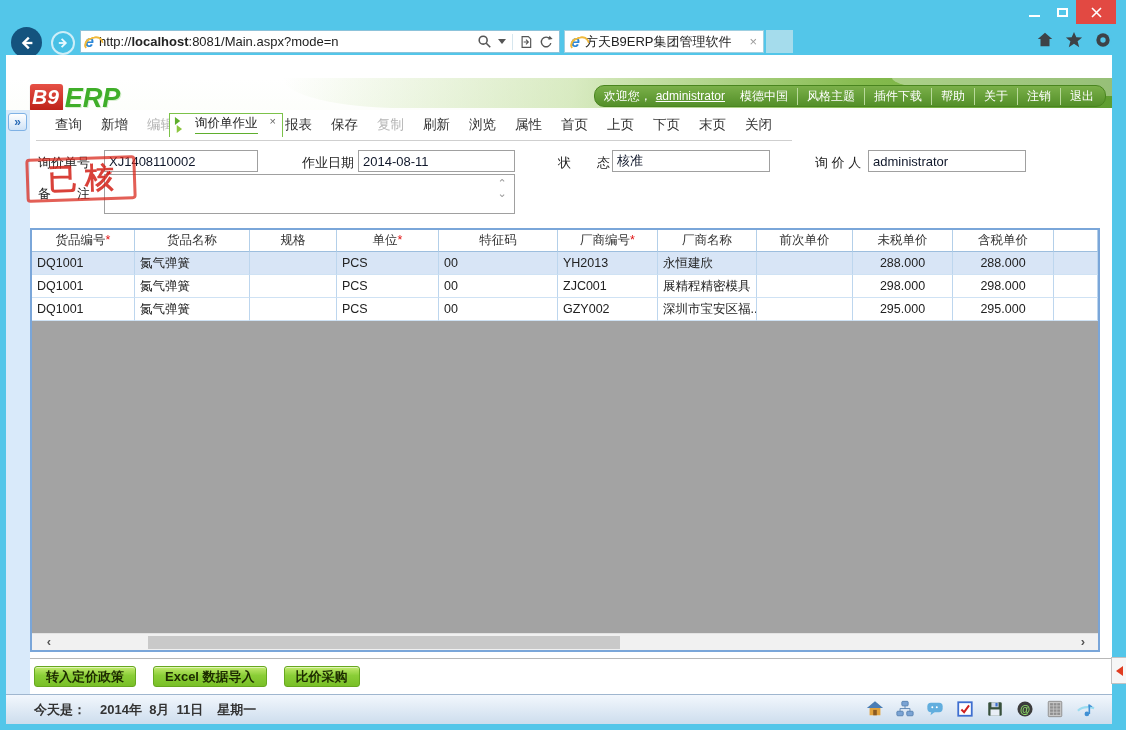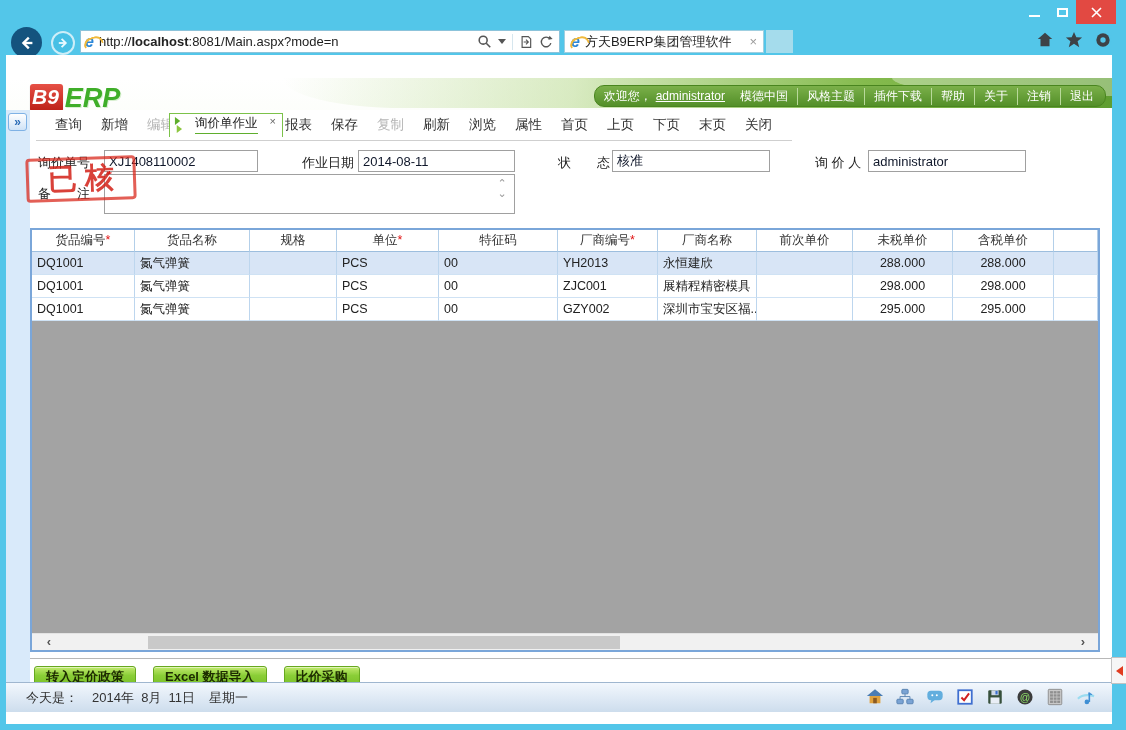--- a/index.html
+++ b/index.html
@@ -97,21 +97,21 @@
   .hs-arrow { position:absolute; top:0; width:18px; height:16px; color:#555; font-size:13px; font-weight:bold; text-align:center; line-height:16px; }
   .hs-left { left:8px; } .hs-right { right:6px; }
   .hs-thumb { position:absolute; left:116px; top:2px; width:472px; height:13px; background:#c9c9c9; }
 
   .sep { position:absolute; left:0; top:548px; width:100%; height:1px; background:#b8b8b8; }
 
   .actions { position:absolute; left:4px; top:556px; display:flex; gap:17px; }
   .gbtn { height:21px; line-height:19px; padding:0 11px; background:linear-gradient(#c3ea70,#8ace37 45%,#79bf27); border:1px solid #67a81f; border-radius:3px; font-size:13px; font-weight:bold; color:#1d2b00; box-shadow:inset 0 1px 0 rgba(255,255,255,.5); }
 
   
-  .statusbar { position:absolute; left:0; bottom:12px; width:100%; height:30px; background:linear-gradient(#f2f7fd,#cddded); border-top:1px solid #9fb6cf; display:flex; align-items:center; padding-left:20px; font-size:13px; color:#333; }
+  .statusbar { position:absolute; left:0; bottom:0; width:100%; height:30px; background:linear-gradient(#f2f7fd,#cddded); border-top:1px solid #9fb6cf; display:flex; align-items:center; padding-left:28px; font-size:13px; color:#333;font-weight:bold; }
   .statusbar .part { margin-right:14px; white-space:pre; }
   .status-icons { position:absolute; right:16px; top:5px; display:flex; gap:12px; align-items:center; }
   .status-icons svg { display:block; }
 
   
   .side-handle { position:absolute; right:0; top:657px; width:15px; height:27px; background:#f6f6f6; border:1px solid #c2c2c2; border-right:none; display:flex; align-items:center; justify-content:center; }
   .side-handle .mark { width:0; height:0; border-top:5px solid transparent; border-bottom:5px solid transparent; border-right:7px solid #e03c20; }
 </style>
 </head>
 <body>

